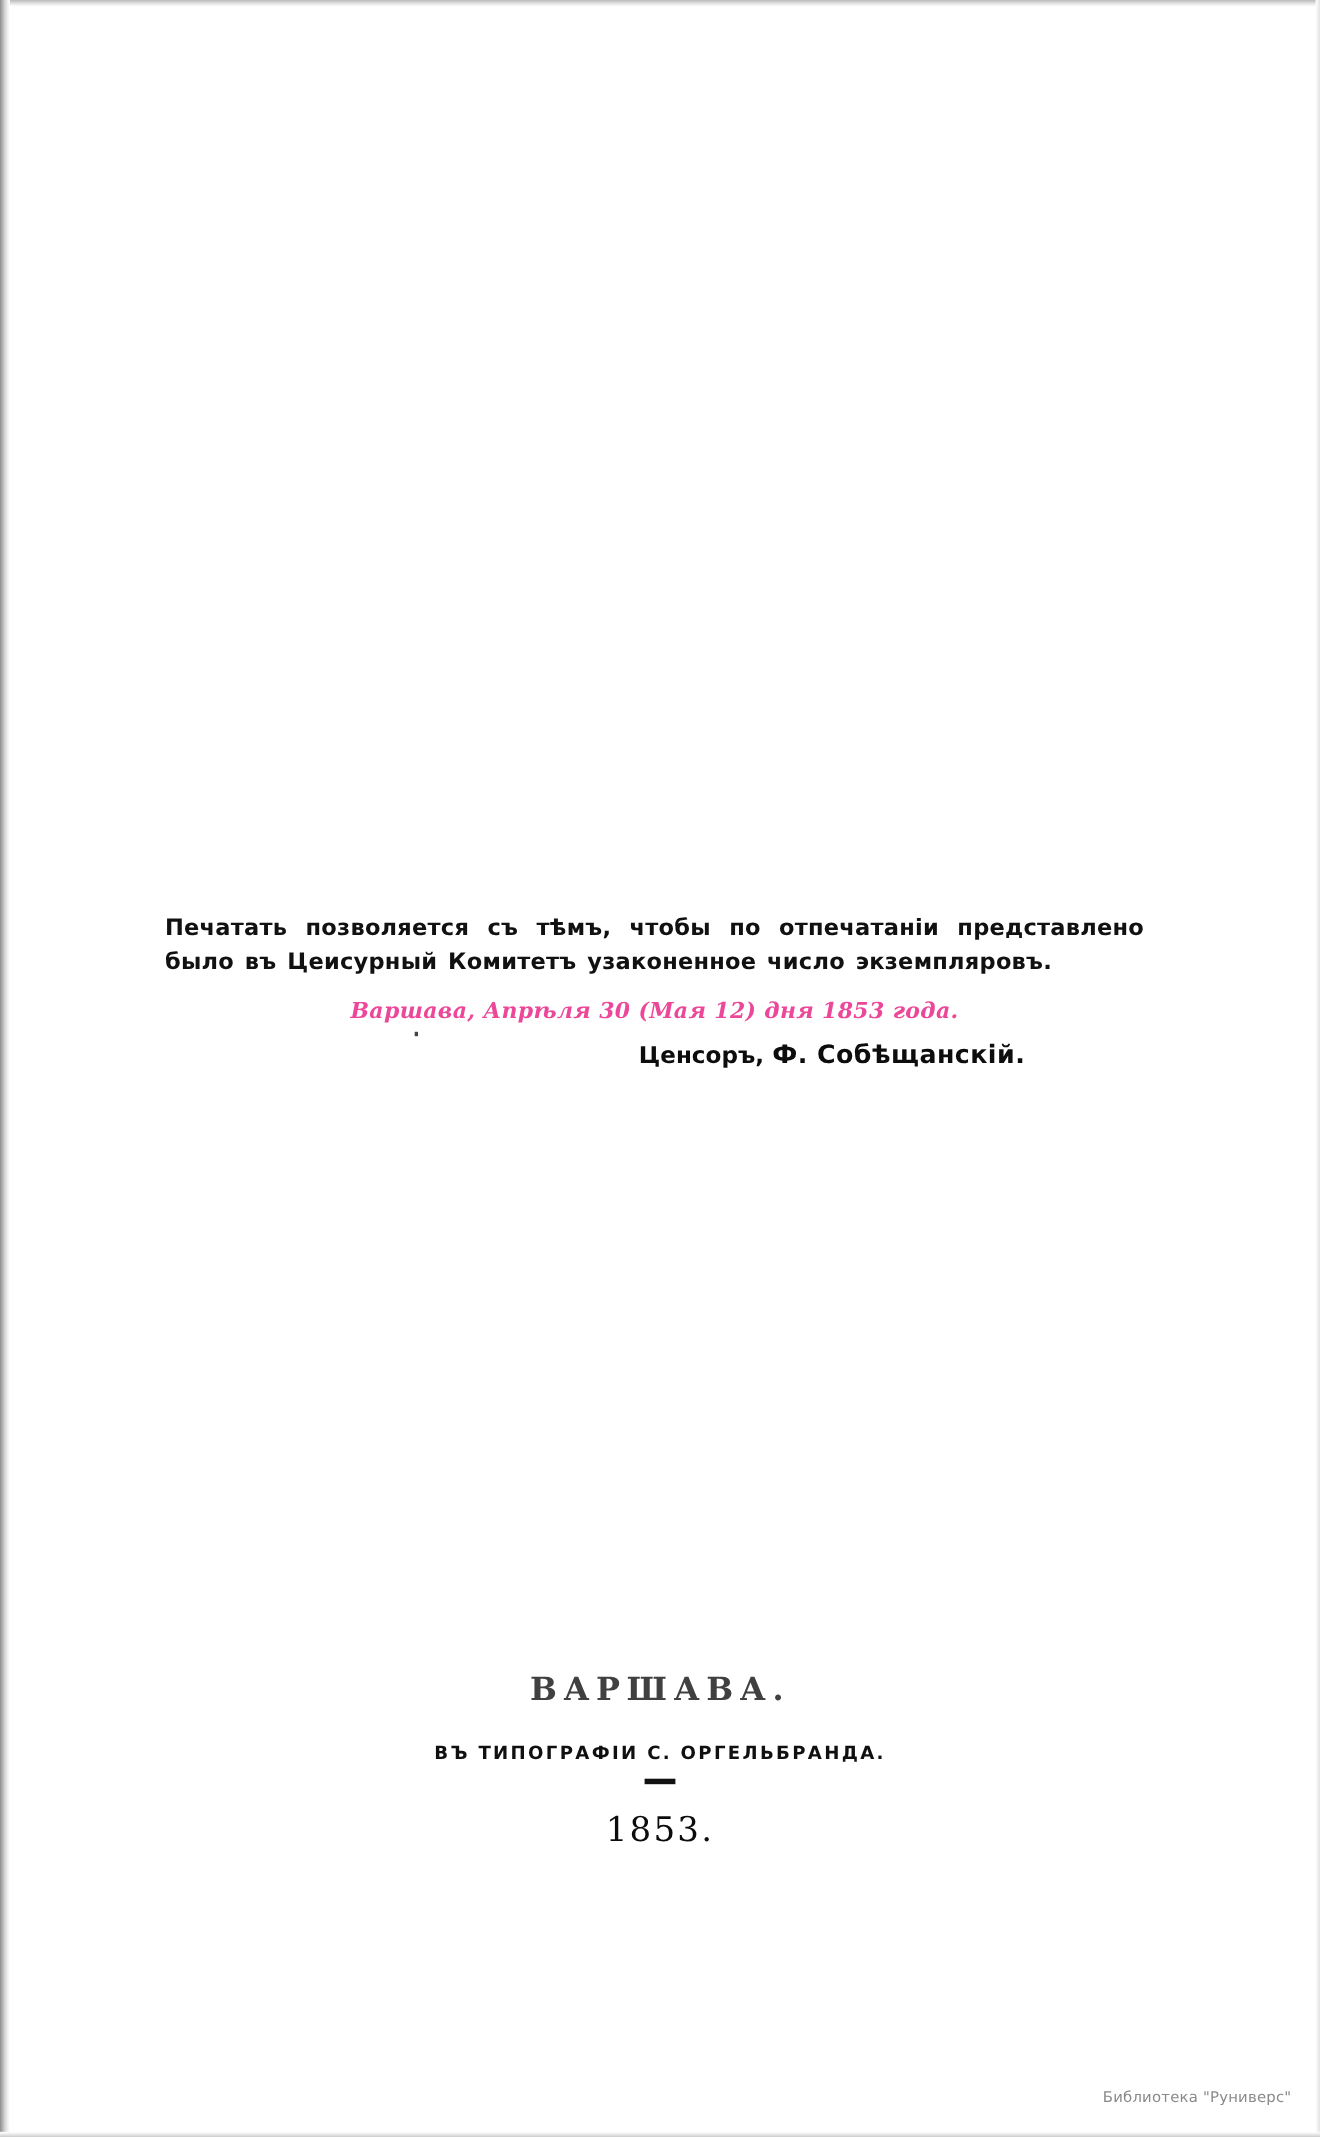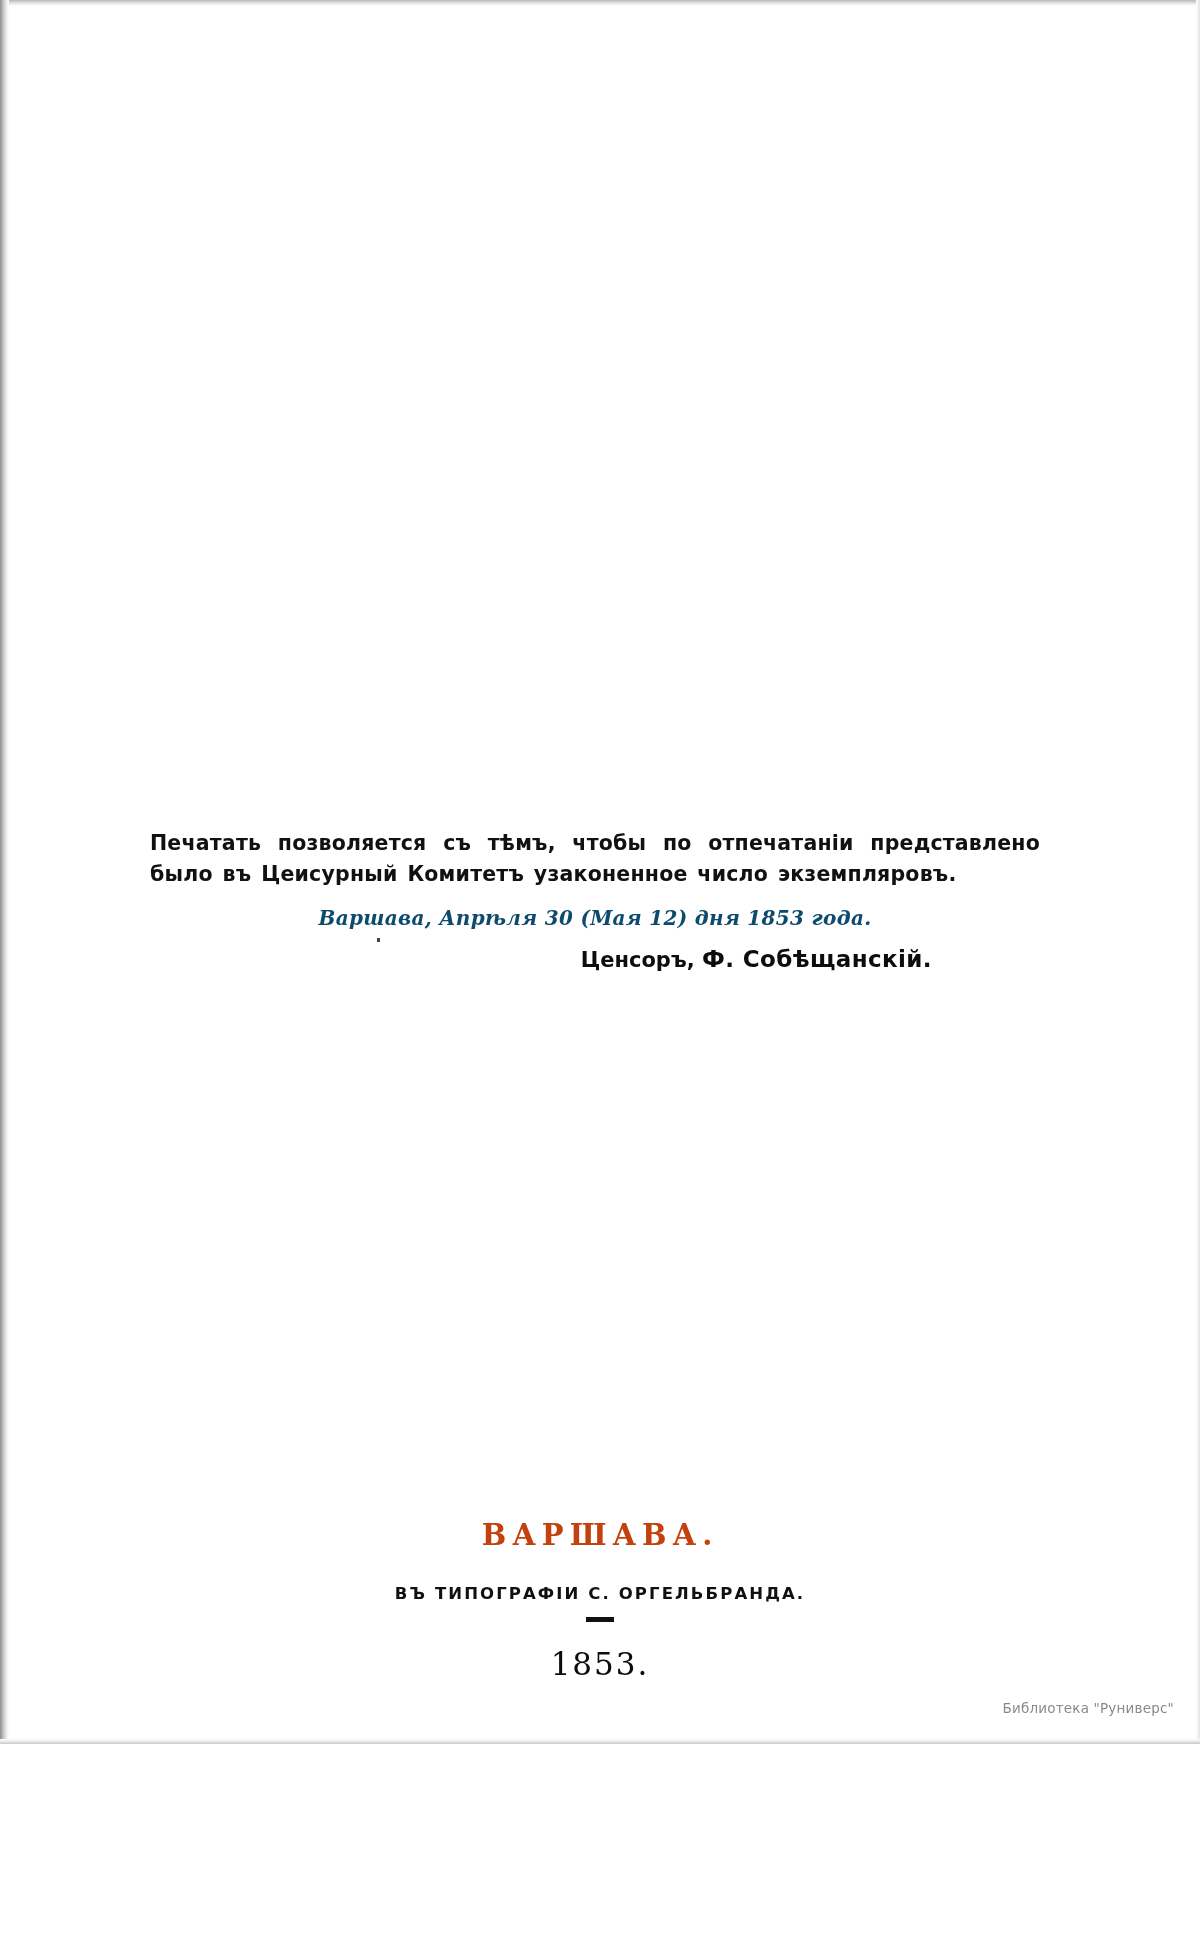--- a/index.html
+++ b/index.html
@@ -6,21 +6,21 @@
     margin: 0;
     padding: 0;
     background: #ffffff;
   }
   body {
     font-family: "Liberation Serif", serif;
   }
   .page {
     position: relative;
     width: 1200px;
-    height: 1744px;
+    height: 1943px;
     background: #ffffff;
     overflow: hidden;
   }
   
   .scan-edge-left {
     position: absolute;
     left: 0;
     top: 0;
     width: 9px;
     height: 1943px;
@@ -68,21 +68,21 @@
     letter-spacing: 0.2px;
     word-spacing: 2.5px;
   }
   .censor-place {
     margin-top: 16px;
     text-align: center;
     font-family: "DejaVu Serif", serif;
     font-style: italic;
     font-weight: bold;
     font-size: 20px;
-    color: #0c4a6e;
+    color: #ec4899;
     letter-spacing: 0.3px;
   }
   .censor-sign {
     margin-top: 16px;
     text-align: right;
     padding-right: 108px;
     font-family: "DejaVu Sans", sans-serif;
     font-size: 21px;
     color: #0d0d0d;
     font-weight: 600;
@@ -107,21 +107,21 @@
     left: 0;
     top: 1518px;
     width: 1200px;
     text-align: center;
   }
   .imprint-city {
     font-family: "DejaVu Serif", serif;
     font-weight: bold;
     font-size: 29px;
     letter-spacing: 6px;
-    color: #c2410c;
+    color: #404040;
   }
   .imprint-printer {
     margin-top: 32px;
     font-family: "DejaVu Sans", sans-serif;
     font-weight: bold;
     font-size: 16.5px;
     letter-spacing: 2.1px;
     color: #101010;
   }
   .imprint-rule {

